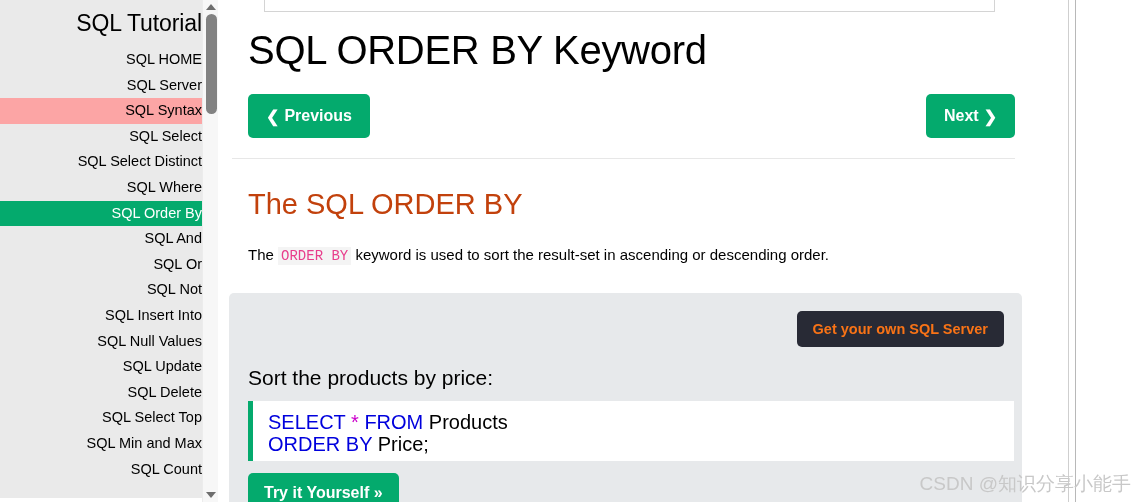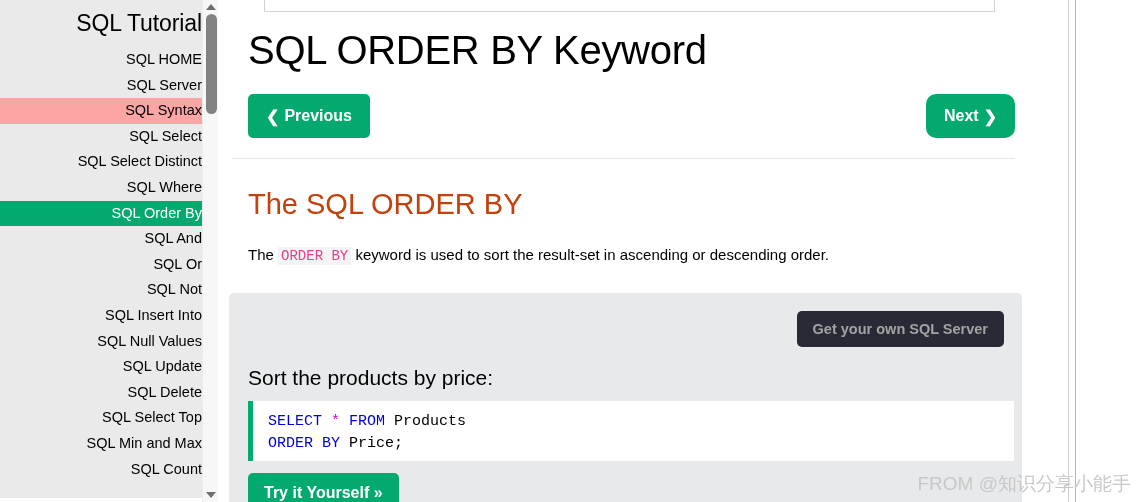--- a/index.html
+++ b/index.html
@@ -100,21 +100,21 @@
     font-family: "Liberation Sans", sans-serif;
     font-size: 16px;
     font-weight: bold;
     cursor: pointer;
     display: flex; align-items: center; justify-content: center;
     gap: 5px;
     padding: 0 18px;
     height: 44px;
   }
   #btn-previous { left: 29px; top: 94px; }
-  #btn-next { left: 707px; top: 94px; border-radius: 10px; }
+  #btn-next { left: 707px; top: 94px; }
 
   #hr-top {
     position: absolute; left: 13px; top: 158px;
     width: 783px; height: 1px;
     background: #e7e7e7;
   }
 
   #section-heading {
     position: absolute; left: 29px; top: 188px;
     font-size: 29px; font-weight: 400; color: #c2410c;
@@ -141,21 +141,21 @@
     background: #e7e9eb;
     border-radius: 5px 5px 0 0;
   }
   #example-title {
     position: absolute; left: 19px; top: 24px;
     font-size: 25px; font-weight: 400; color: #000;
   }
   #btn-sqlserver {
     position: absolute; right: 18px; top: 18px;
     background: #282A35;
-    color: #a3a3a3;
+    color: #f97316;
     border: none;
     border-radius: 5px;
     font-family: "Liberation Sans", sans-serif;
     font-size: 14.5px;
     font-weight: bold;
     height: 36px;
     padding: 0 16px;
     cursor: pointer;
     white-space: nowrap;
     margin-left: 8px;
@@ -165,22 +165,22 @@
     font-size: 21px; color: #000;
   }
   #code-block {
     position: absolute; left: 19px; top: 108px;
     width: 766px; height: 60px;
     background: #ffffff;
     border-left: 5px solid #04AA6D;
     padding: 10px 0 10px 15px;
   }
   #code-block .line {
-    font-family: Liberation Mono, monospace;
-    font-size: 15px;
+    font-family: Liberation Sans, sans-serif;
+    font-size: 20px;
     line-height: 22px;
     white-space: pre;
     color: #000000;
   }
   .kw { color: #0000dd; }
   .op { color: #cc00cc; }
   #btn-tryit {
     position: absolute; left: 19px; top: 180px;
     background: #04AA6D;
     color: #ffffff;
@@ -296,14 +296,14 @@
       </div>
 
       <button id="btn-tryit">Try it Yourself »</button>
     </section>
   </main>
 
   <div id="right-rail-line-a"></div>
   <div id="right-rail-line-b"></div>
   <div id="right-rail"></div>
 
-  <div id="watermark">FROM @知识分享小能手</div>
+  <div id="watermark">CSDN @知识分享小能手</div>
 </div>
 
 </body></html>

